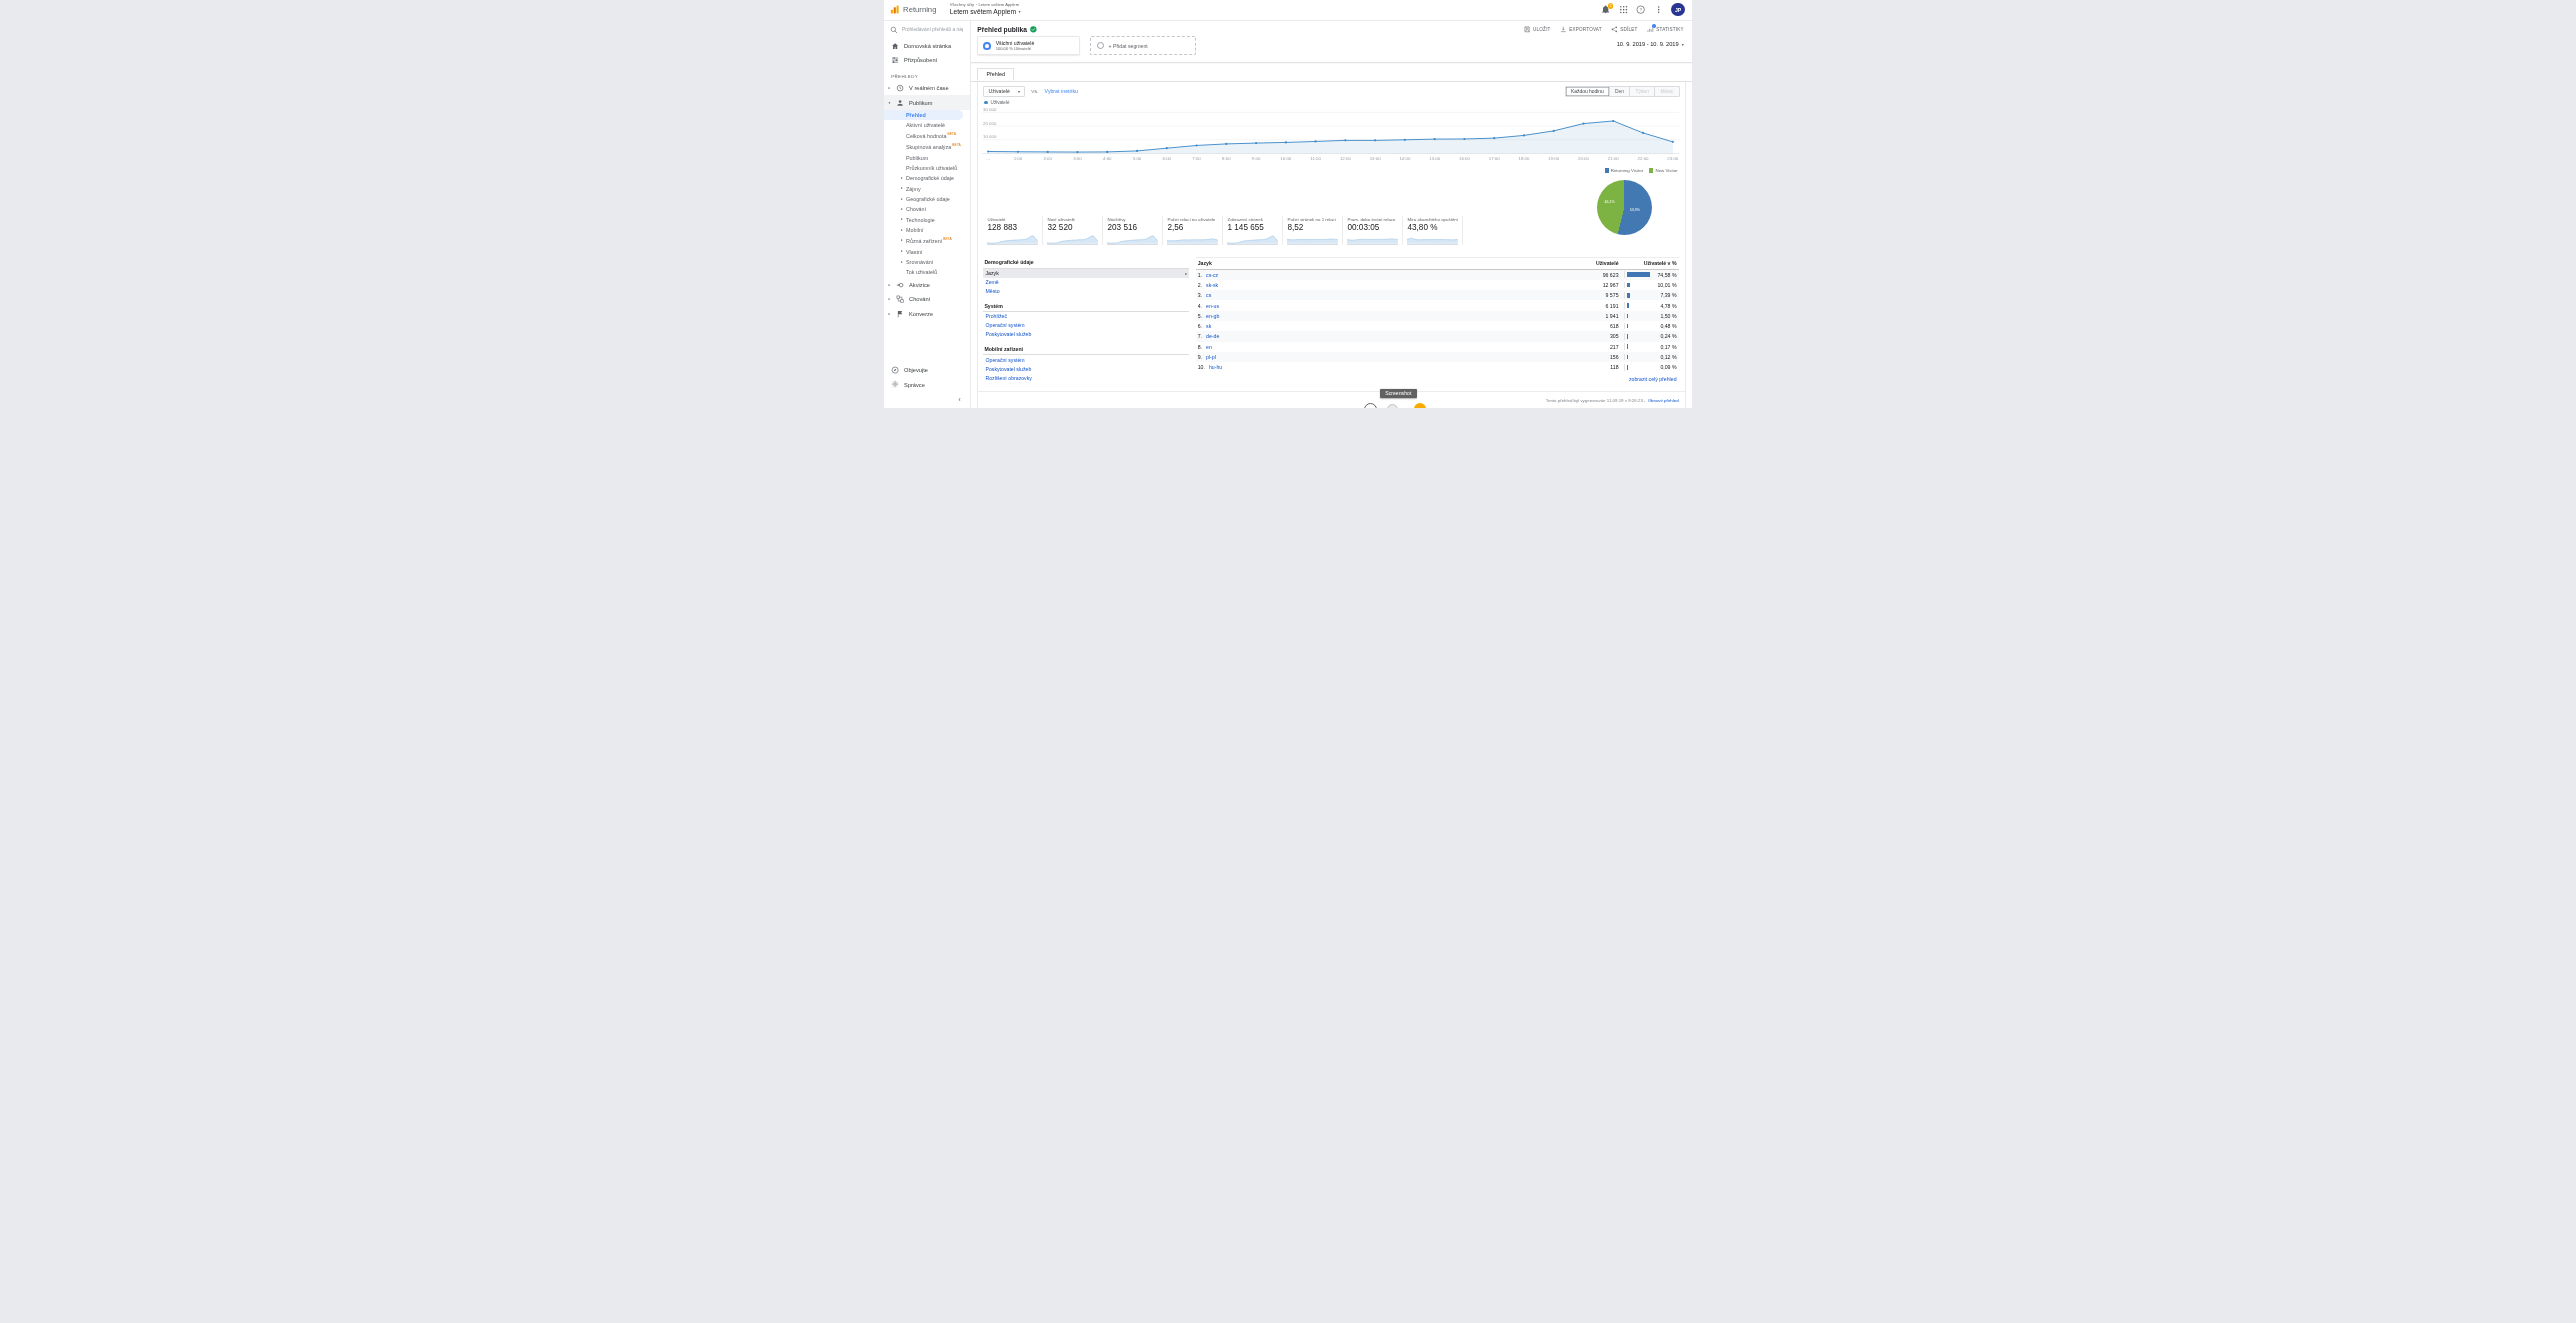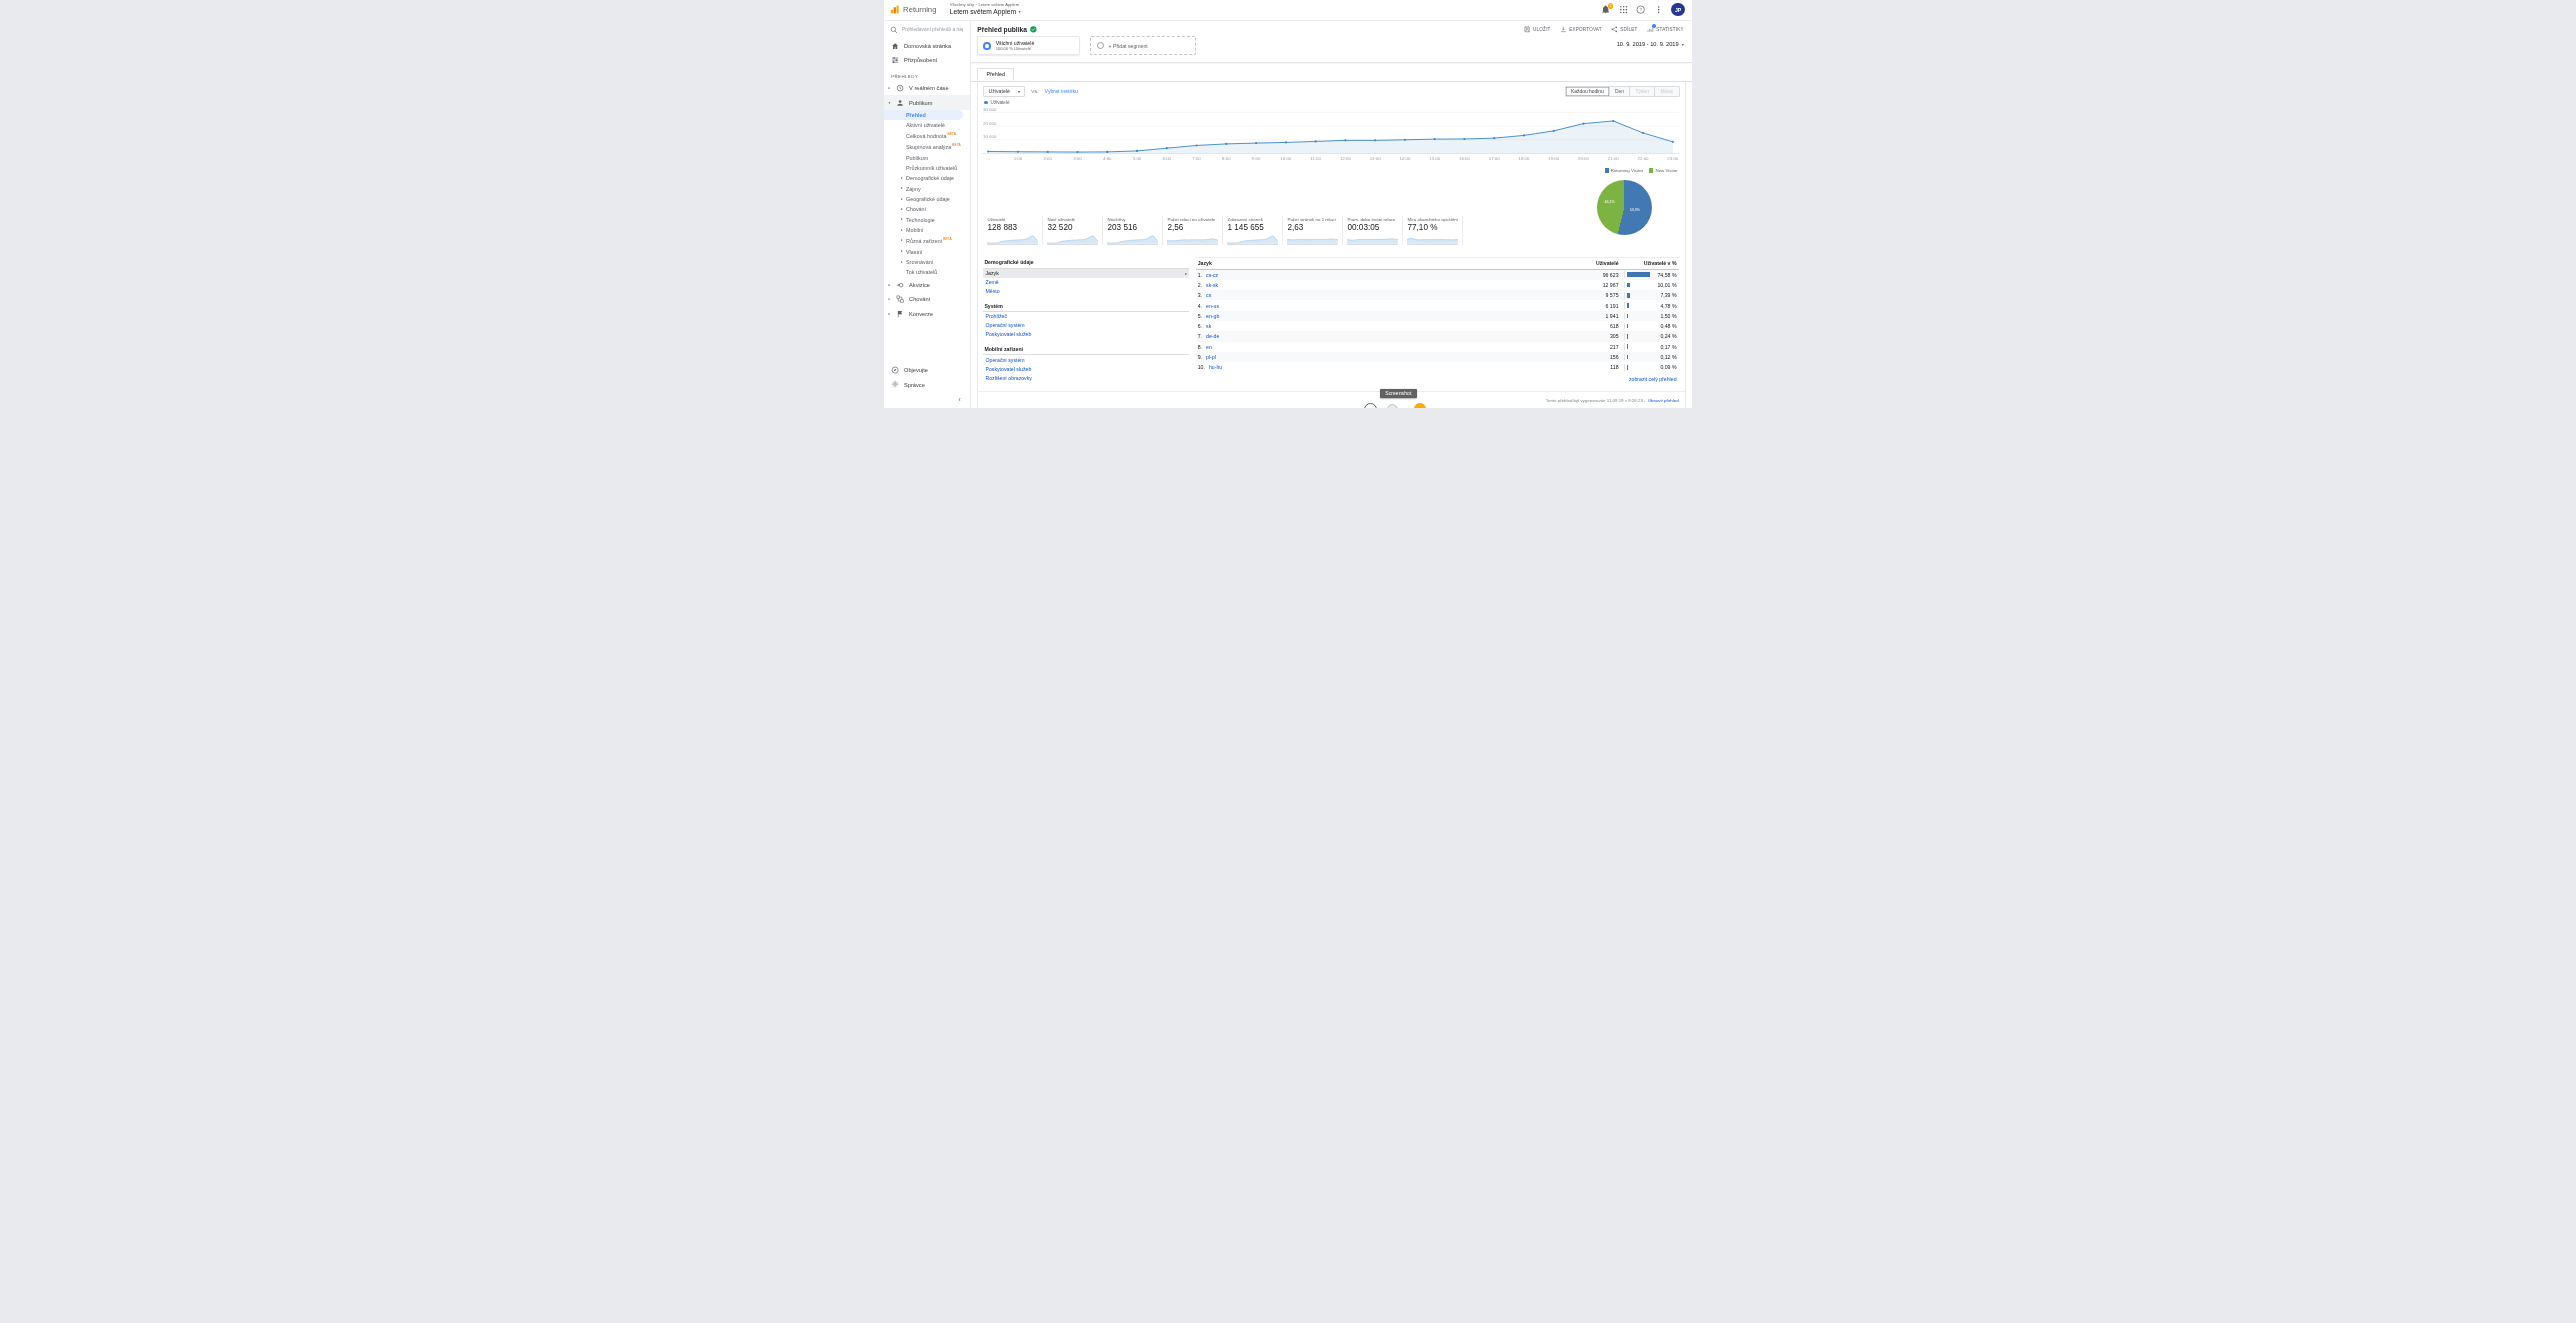--- a/index.html
+++ b/index.html
@@ -525,37 +525,37 @@
               <div class="metric-card">
                 <div class="metric-label">Zobrazení stránek</div>
                 <div class="metric-value">1 145 655</div>
                 <svg viewBox="0 0 100 22" class="spark" preserveAspectRatio="none">
                   <polygon points="0,21 0.0,19.0 4.3,19.2 8.7,19.4 13.0,19.4 17.4,19.2 21.7,18.7 26.1,17.1 30.4,15.5 34.8,14.7 39.1,14.2 43.5,13.9 47.8,13.4 52.2,12.8 56.5,12.8 60.9,12.5 65.2,12.2 69.6,12.2 73.9,11.7 78.3,10.4 82.6,8.2 87.0,5.1 91.3,4.0 95.7,10.1 100.0,14.6 100,21" fill="rgba(141,186,225,0.35)"></polygon>
                   <polyline points="0.0,19.0 4.3,19.2 8.7,19.4 13.0,19.4 17.4,19.2 21.7,18.7 26.1,17.1 30.4,15.5 34.8,14.7 39.1,14.2 43.5,13.9 47.8,13.4 52.2,12.8 56.5,12.8 60.9,12.5 65.2,12.2 69.6,12.2 73.9,11.7 78.3,10.4 82.6,8.2 87.0,5.1 91.3,4.0 95.7,10.1 100.0,14.6" fill="none" stroke="#8dbae1" stroke-width="1"></polyline>
                 </svg>
               </div>
               <div class="metric-card">
                 <div class="metric-label">Počet stránek na 1 relaci</div>
-                <div class="metric-value">2,63</div>
+                <div class="metric-value">8,52</div>
                 <svg viewBox="0 0 100 22" class="spark" preserveAspectRatio="none">
                   <polygon points="0,21 0.0,11.7 4.3,12.0 8.7,12.3 13.0,12.5 17.4,12.2 21.7,11.8 26.1,11.5 30.4,11.7 34.8,11.8 39.1,12.0 43.5,11.8 47.8,11.7 52.2,11.7 56.5,11.8 60.9,11.7 65.2,11.7 69.6,11.7 73.9,11.5 78.3,11.4 82.6,11.0 87.0,10.9 91.3,11.0 95.7,11.5 100.0,12.0 100,21" fill="rgba(141,186,225,0.35)"></polygon>
                   <polyline points="0.0,11.7 4.3,12.0 8.7,12.3 13.0,12.5 17.4,12.2 21.7,11.8 26.1,11.5 30.4,11.7 34.8,11.8 39.1,12.0 43.5,11.8 47.8,11.7 52.2,11.7 56.5,11.8 60.9,11.7 65.2,11.7 69.6,11.7 73.9,11.5 78.3,11.4 82.6,11.0 87.0,10.9 91.3,11.0 95.7,11.5 100.0,12.0" fill="none" stroke="#8dbae1" stroke-width="1"></polyline>
                 </svg>
               </div>
               <div class="metric-card">
                 <div class="metric-label">Prům. doba trvání relace</div>
                 <div class="metric-value">00:03:05</div>
                 <svg viewBox="0 0 100 22" class="spark" preserveAspectRatio="none">
                   <polygon points="0,21 0.0,12.0 4.3,12.5 8.7,13.0 13.0,13.1 17.4,12.6 21.7,12.0 26.1,11.4 30.4,11.2 34.8,11.5 39.1,11.7 43.5,11.7 47.8,11.5 52.2,11.4 56.5,11.5 60.9,11.5 65.2,11.4 69.6,11.5 73.9,11.4 78.3,11.2 82.6,10.9 87.0,10.4 91.3,10.6 95.7,11.2 100.0,11.8 100,21" fill="rgba(141,186,225,0.35)"></polygon>
                   <polyline points="0.0,12.0 4.3,12.5 8.7,13.0 13.0,13.1 17.4,12.6 21.7,12.0 26.1,11.4 30.4,11.2 34.8,11.5 39.1,11.7 43.5,11.7 47.8,11.5 52.2,11.4 56.5,11.5 60.9,11.5 65.2,11.4 69.6,11.5 73.9,11.4 78.3,11.2 82.6,10.9 87.0,10.4 91.3,10.6 95.7,11.2 100.0,11.8" fill="none" stroke="#8dbae1" stroke-width="1"></polyline>
                 </svg>
               </div>
               <div class="metric-card">
                 <div class="metric-label">Míra okamžitého opuštění</div>
-                <div class="metric-value">77,10 %</div>
+                <div class="metric-value">43,80 %</div>
                 <svg viewBox="0 0 100 22" class="spark" preserveAspectRatio="none">
                   <polygon points="0,21 0.0,11.2 4.3,10.4 8.7,8.5 13.0,10.7 17.4,11.7 21.7,12.2 26.1,12.3 30.4,12.2 34.8,12.0 39.1,12.0 43.5,12.2 47.8,12.0 52.2,12.0 56.5,11.8 60.9,12.0 65.2,12.0 69.6,11.8 73.9,12.0 78.3,12.2 82.6,12.3 87.0,12.5 91.3,12.3 95.7,12.0 100.0,11.7 100,21" fill="rgba(141,186,225,0.35)"></polygon>
                   <polyline points="0.0,11.2 4.3,10.4 8.7,8.5 13.0,10.7 17.4,11.7 21.7,12.2 26.1,12.3 30.4,12.2 34.8,12.0 39.1,12.0 43.5,12.2 47.8,12.0 52.2,12.0 56.5,11.8 60.9,12.0 65.2,12.0 69.6,11.8 73.9,12.0 78.3,12.2 82.6,12.3 87.0,12.5 91.3,12.3 95.7,12.0 100.0,11.7" fill="none" stroke="#8dbae1" stroke-width="1"></polyline>
                 </svg>
               </div>
             </div>
           <div class="pie-block">
             <div class="pie-legend">
               <span><span class="sw" style="background: rgb(67, 121, 178);"></span><span>Returning Visitor</span></span>
               <span><span class="sw" style="background: rgb(124, 179, 66);"></span><span>New Visitor</span></span>

